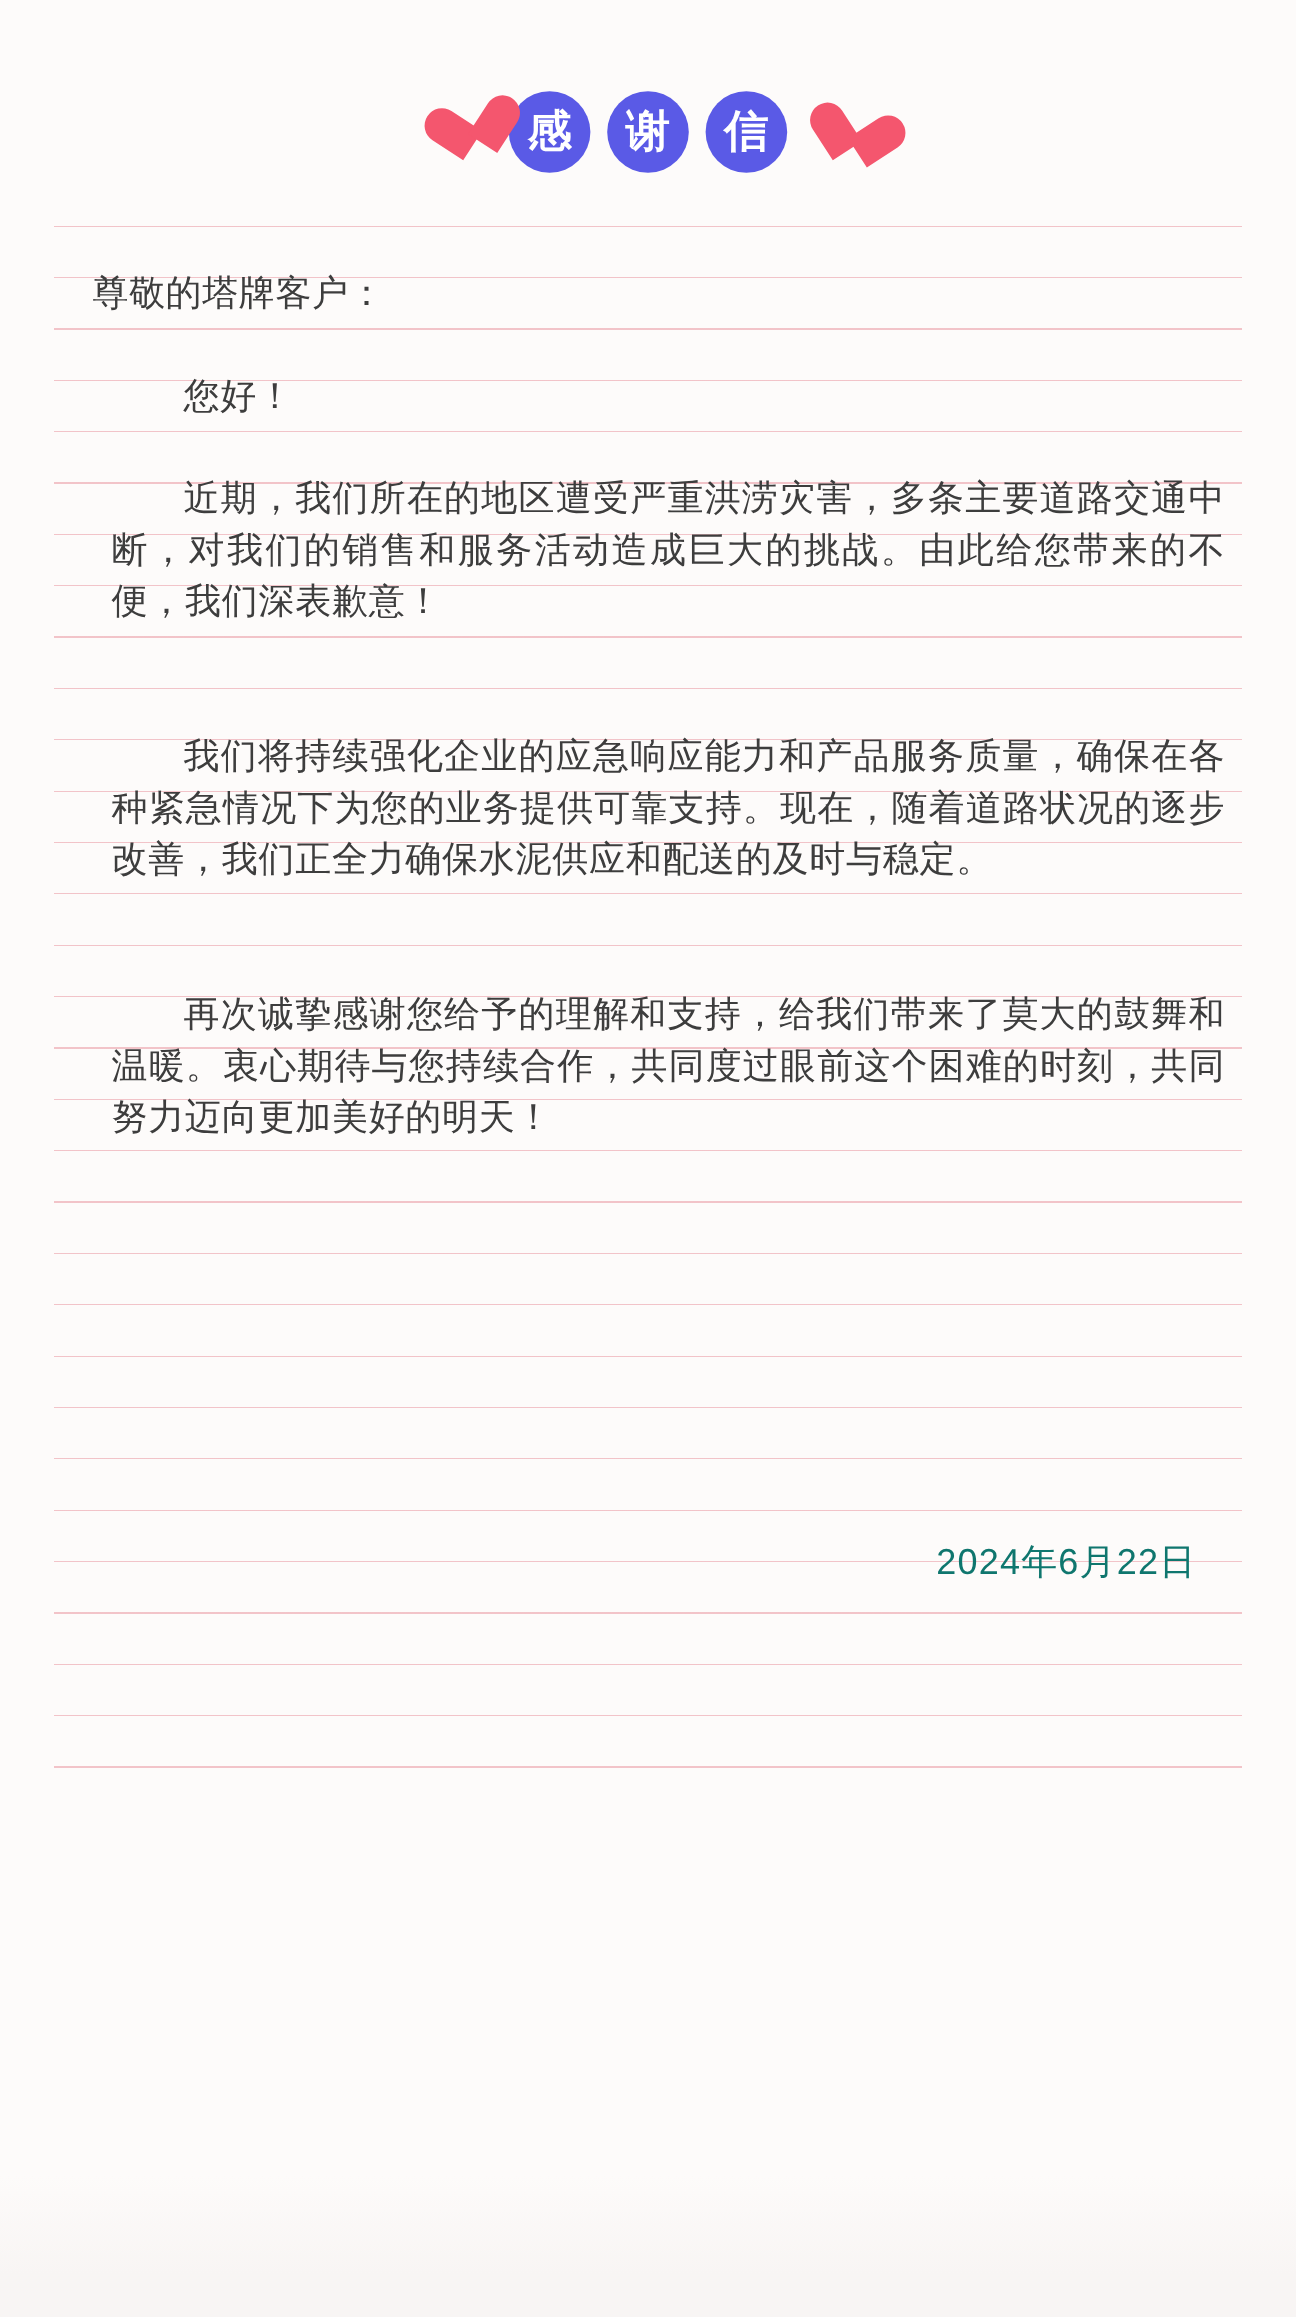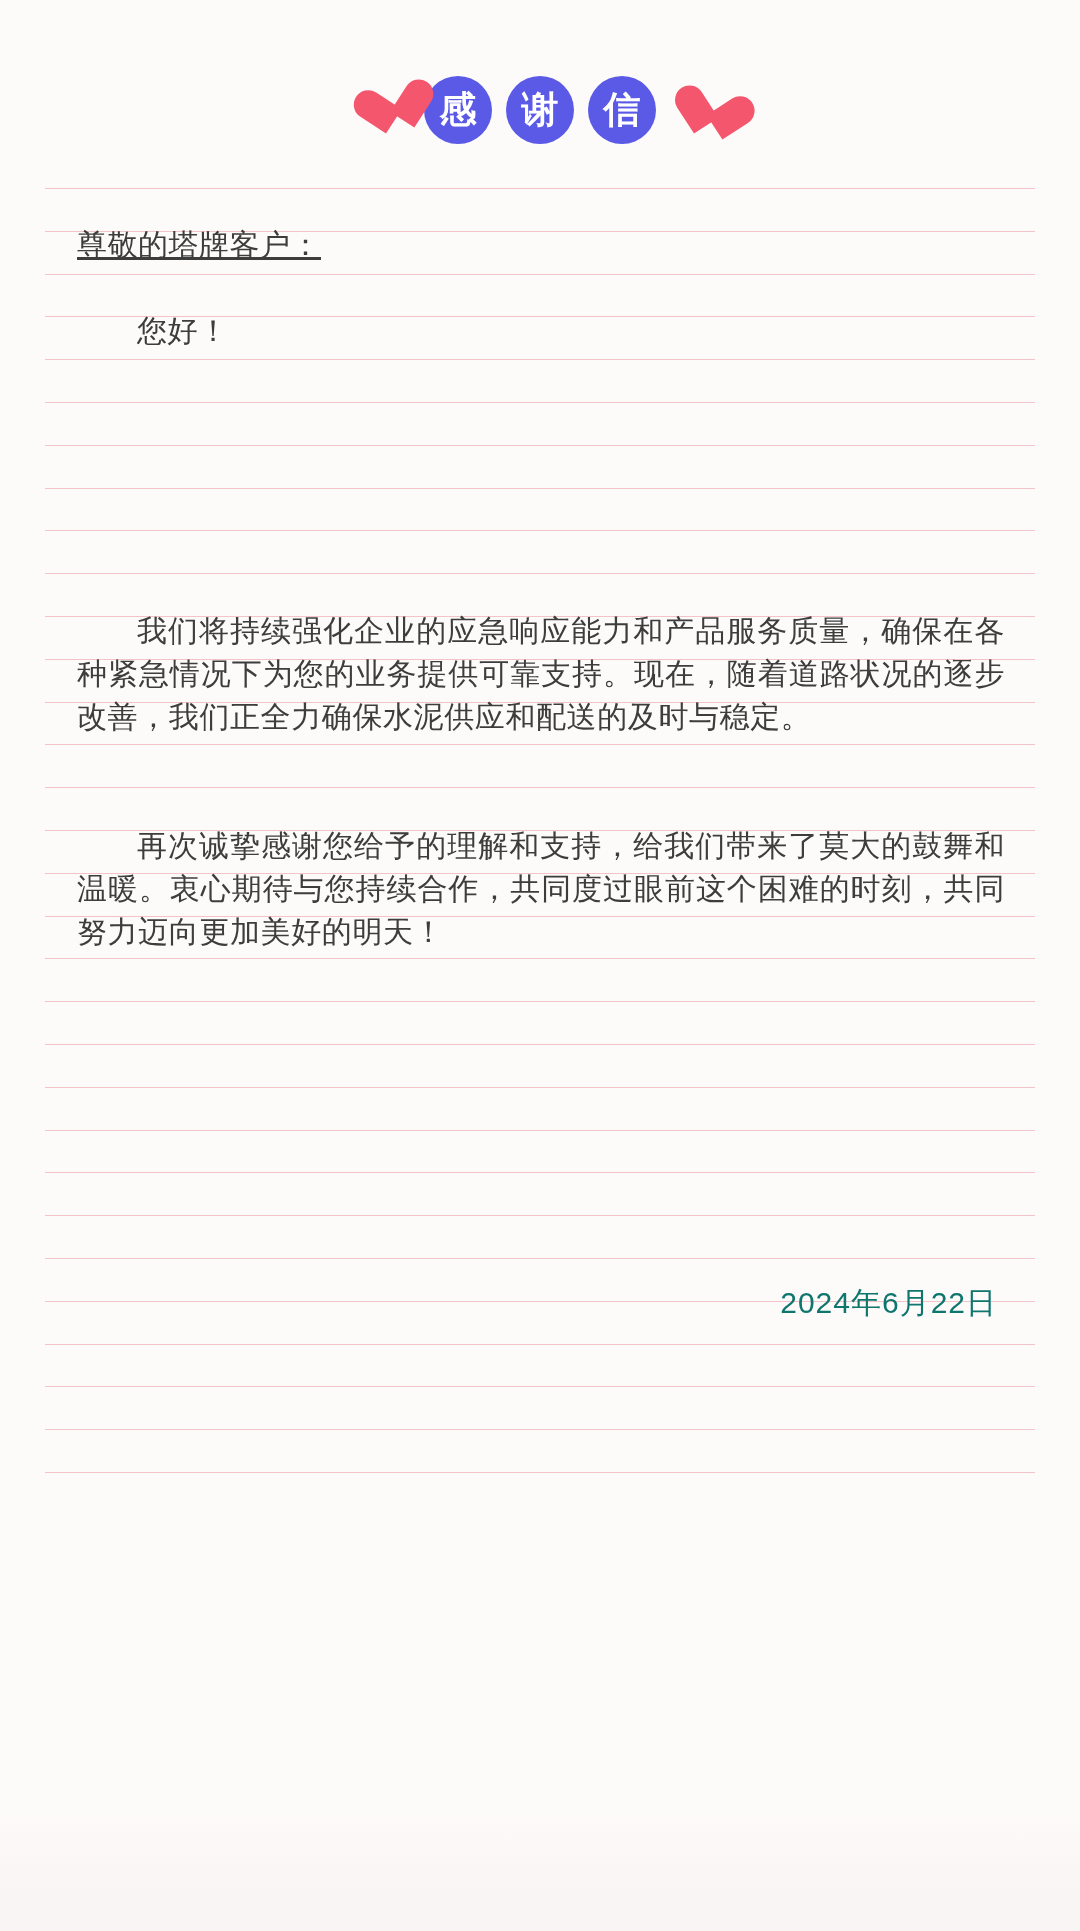--- a/index.html
+++ b/index.html
@@ -109,34 +109,33 @@
   }
   .line-text {
     position: absolute;
     left: 32px;
     width: 930px;
     font-size: 30px;
     line-height: 42.8px;
     color: #3d3d3d;
     letter-spacing: 0.5px;
     white-space: pre-wrap;
-    text-decoration: underline;
   }
   .para {
     position: absolute;
     left: 32px;
     width: 928px;
     font-size: 30px;
     line-height: 42.8px;
     color: #3d3d3d;
     text-align: justify;
     text-justify: inter-ideograph;
     letter-spacing: 0.6px;
   }
-  .indent { text-indent: 2em; }
+  .indent { text-indent: 2em; margin-left: 16px; }
 
   .salutation { top: 36px; }
   .greeting   { top: 122px; }
   .para1      { top: 207px; }
   .para2      { top: 422px; }
   .para3      { top: 637px; }
   .closing    { top: 852px; }
 
   .signature {
     position: absolute;
@@ -181,19 +180,20 @@
     <span class="heart left"></span>
     <span class="title-bubble">感</span>
     <span class="title-bubble">谢</span>
     <span class="title-bubble">信</span>
     <span class="heart right"></span>
   </div>
 
   <div class="letter">
     <div class="line-text salutation">尊敬的塔牌客户：</div>
     <div class="para indent greeting">您好！</div>
+    <div class="para indent para1">近期，我们所在的地区遭受严重洪涝灾害，多条主要道路交通中断，对我们的销售和服务活动造成巨大的挑战。由此给您带来的不便，我们深表歉意！</div>
     <div class="para indent para3">再次诚挚感谢您给予的理解和支持，给我们带来了莫大的鼓舞和温暖。衷心期待与您持续合作，共同度过眼前这个困难的时刻，共同努力迈向更加美好的明天！</div>
     <div class="para indent para2">我们将持续强化企业的应急响应能力和产品服务质量，确保在各种紧急情况下为您的业务提供可靠支持。现在，随着道路状况的逐步改善，我们正全力确保水泥供应和配送的及时与稳定。</div>
     <div class="date">2024年6月22日</div>
   </div>
 
   <div class="footer-fade"></div>
 </div>
 
 </body></html>

